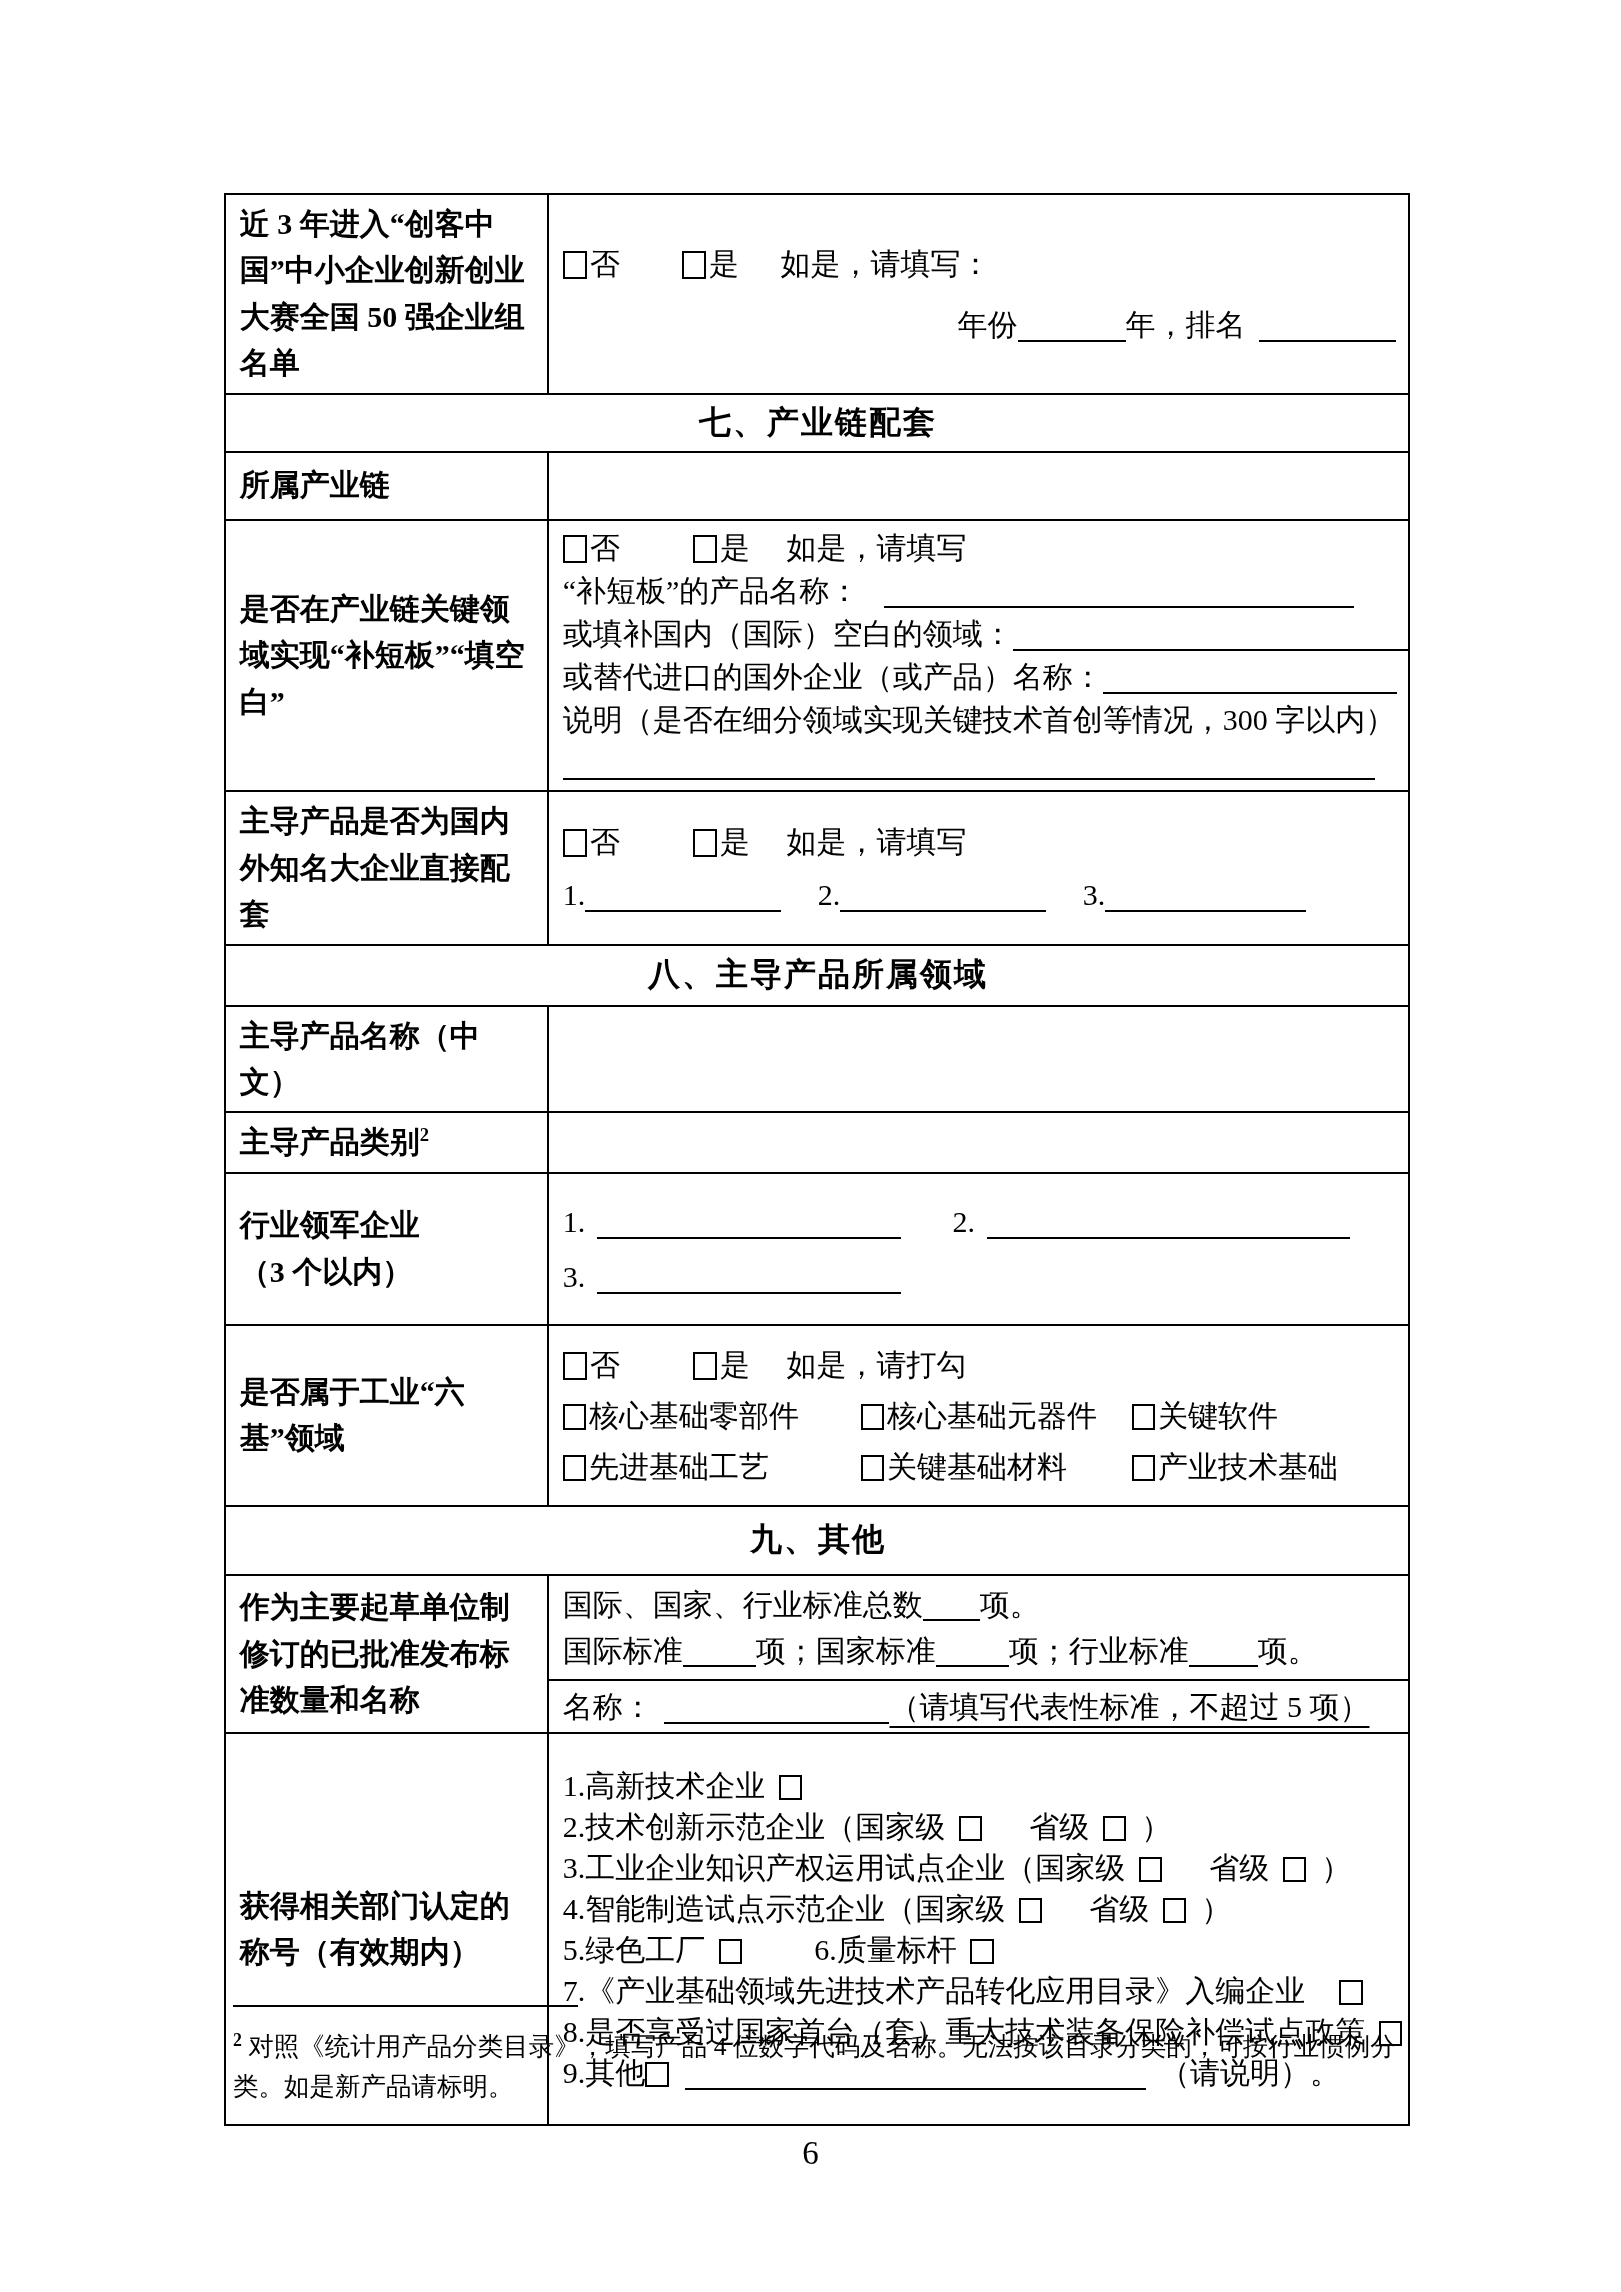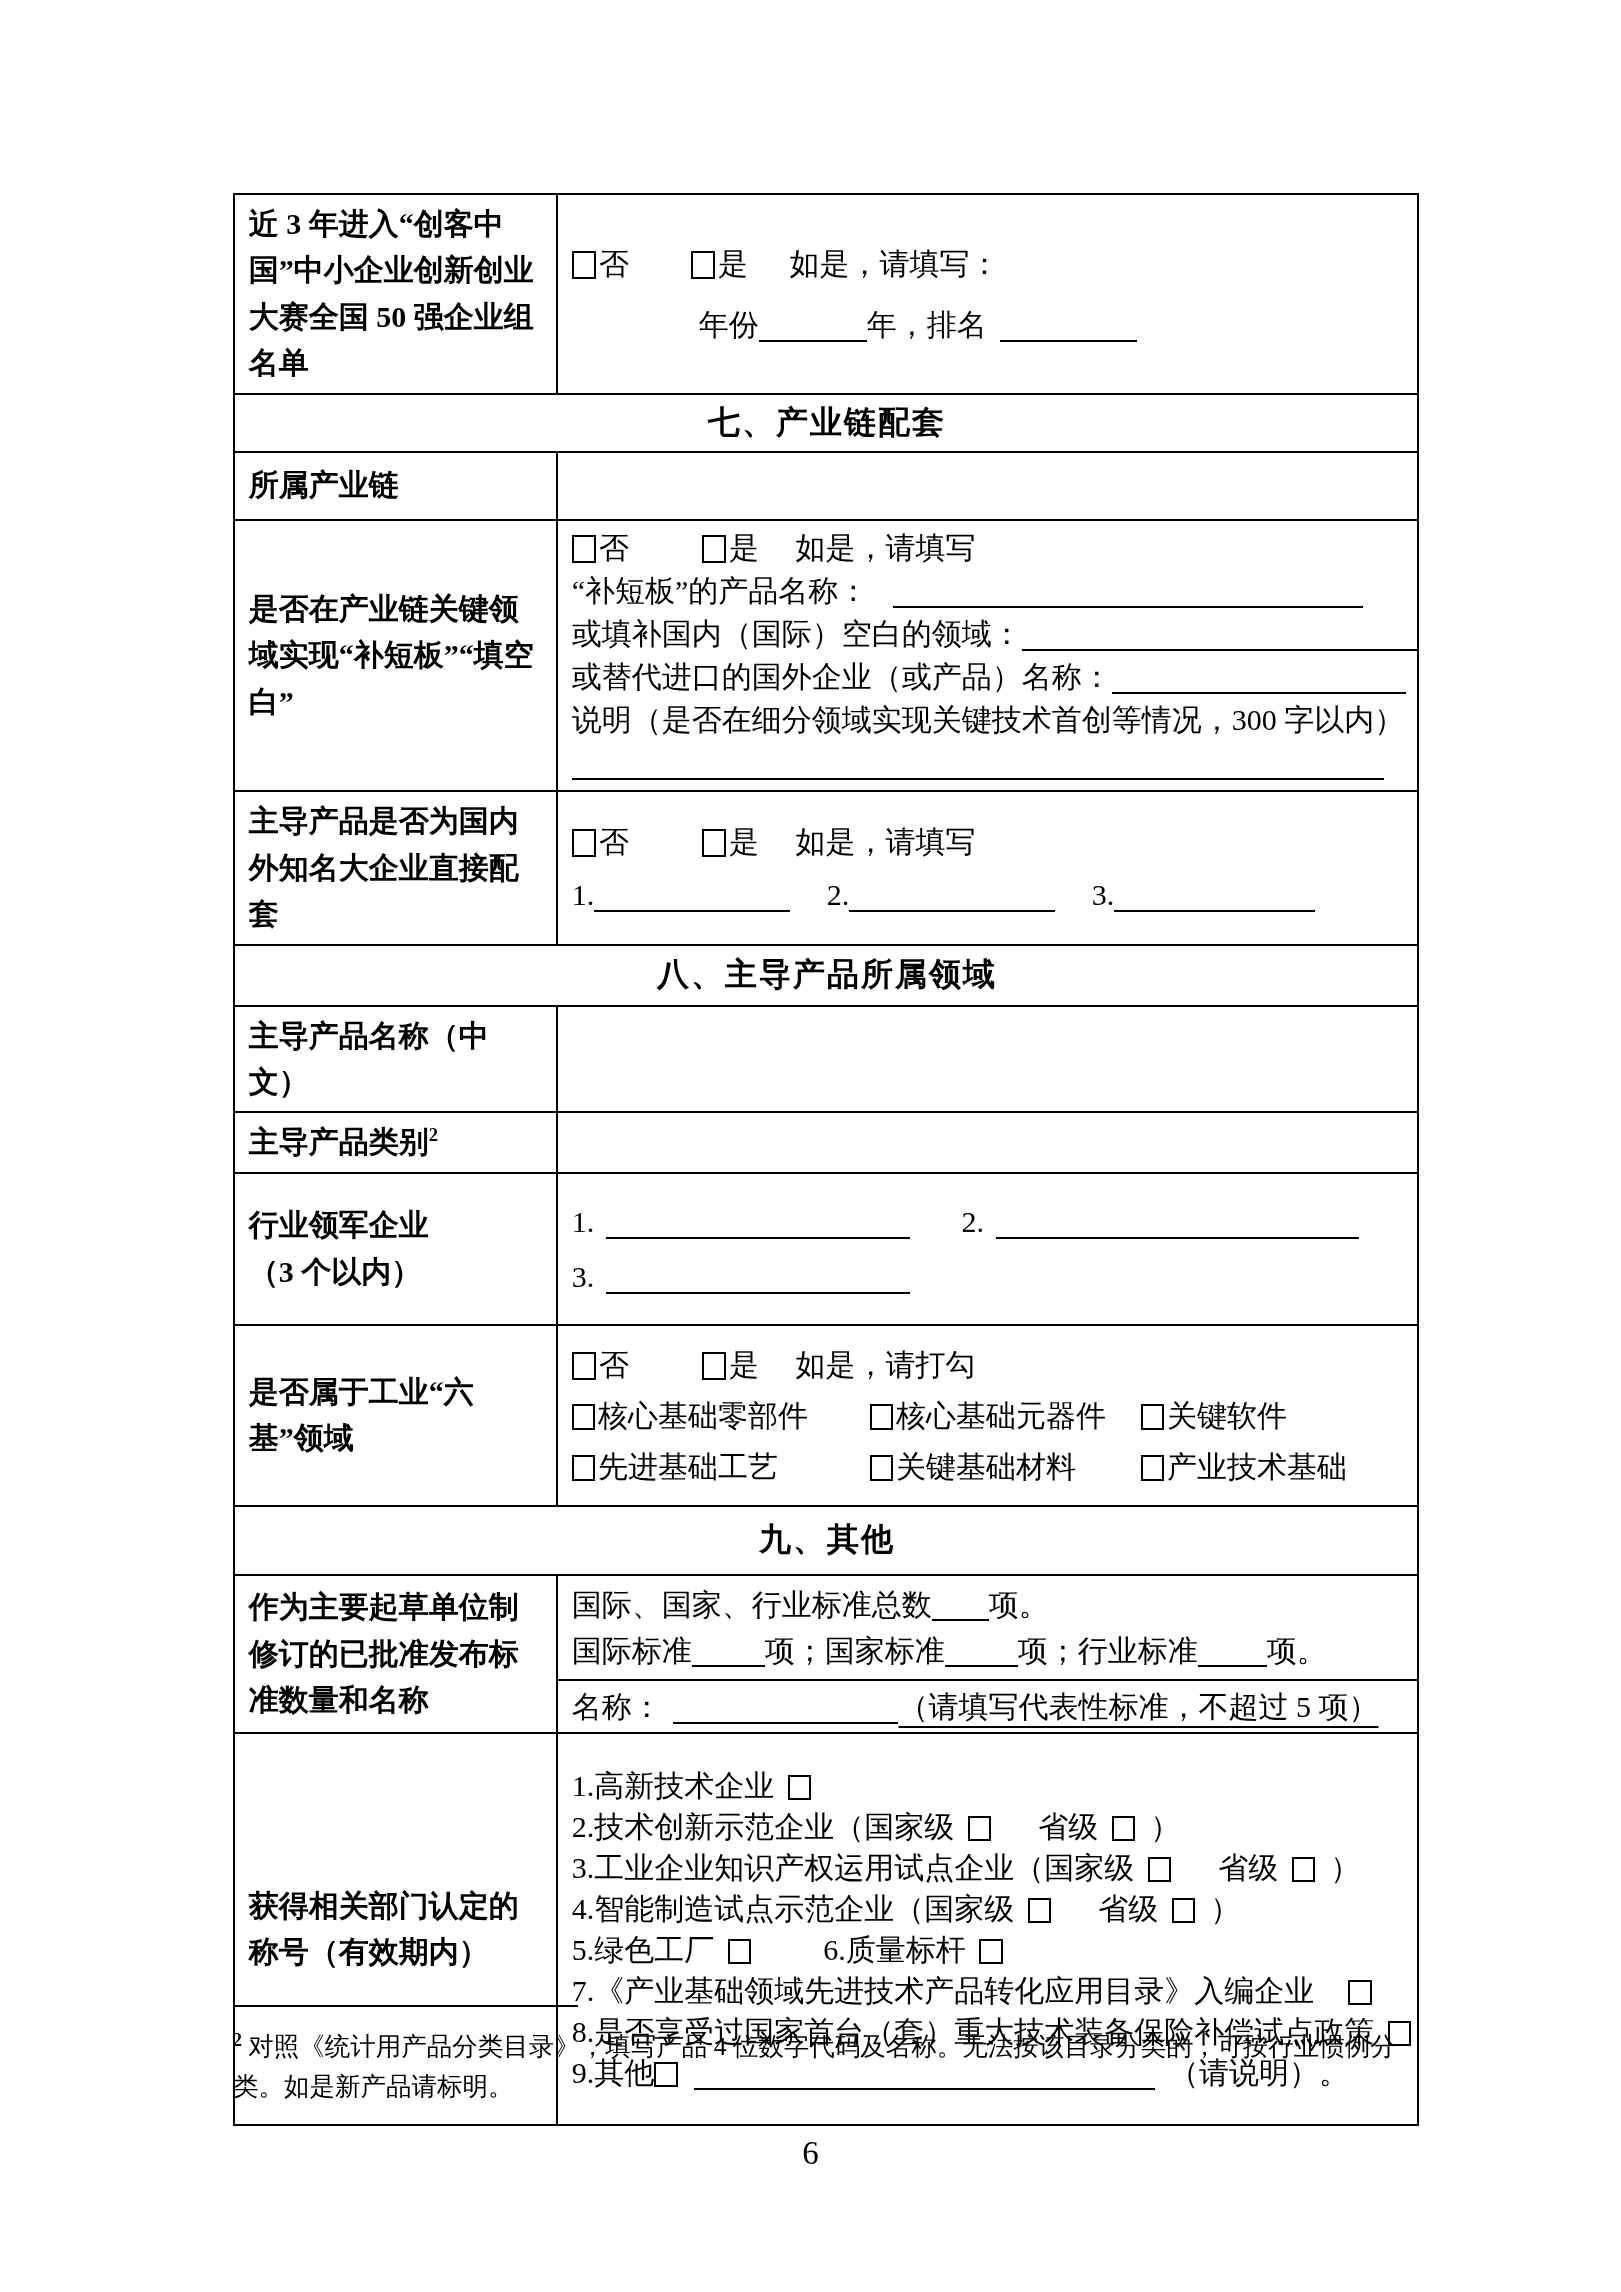--- a/index.html
+++ b/index.html
@@ -5,21 +5,21 @@
   html,body{margin:0;padding:0;background:#ffffff;}
   body{
     width:1621px;height:2293px;position:relative;
     font-family:"Liberation Serif","DejaVu Serif","DejaVu Sans",serif;
     color:#000;
     -webkit-font-smoothing:antialiased;
   }
   .page{position:absolute;left:0;top:0;width:1621px;height:2293px;background:#fff;overflow:hidden;}
 
   table.form{
-    position:absolute;left:233px;top:193px;width:1184px;
+    position:absolute;left:224px;top:193px;width:1184px;
     border-collapse:collapse;table-layout:fixed;
     font-size:30px;
   }
   table.form td{
     border:2.9px solid #000;
     vertical-align:middle;
     padding:5.9px 11.8px 5.9px 13.7px;
     overflow:hidden;
   }
   col.c1{width:323px;}
@@ -56,21 +56,21 @@
     display:inline-block;height:29px;
     border-bottom:2px solid #000;
     vertical-align:-6.9px;
   }
 
   
   .g12{margin-left:11.8px;} .g14{margin-left:13.7px;} .g25{margin-left:24.5px;}
   .g30{margin-left:29px;} .g35{margin-left:34px;} .g45{margin-left:44px;}
   .g55{margin-left:54px;} .g66{margin-left:65px;} .g70{margin-left:69px;}
   .ind130{margin-left:127px;}
-  .mt10{margin-top:9.8px;}
+  .mt10{margin-top:9.8px;text-align:right;}
 
   
   .opt{display:inline-block;}
   .optw1{width:298px;}
   .optw2{width:271px;}
 
   .ul{
     text-decoration:underline;
     text-underline-offset:8.8px;
     text-decoration-thickness:2px;

